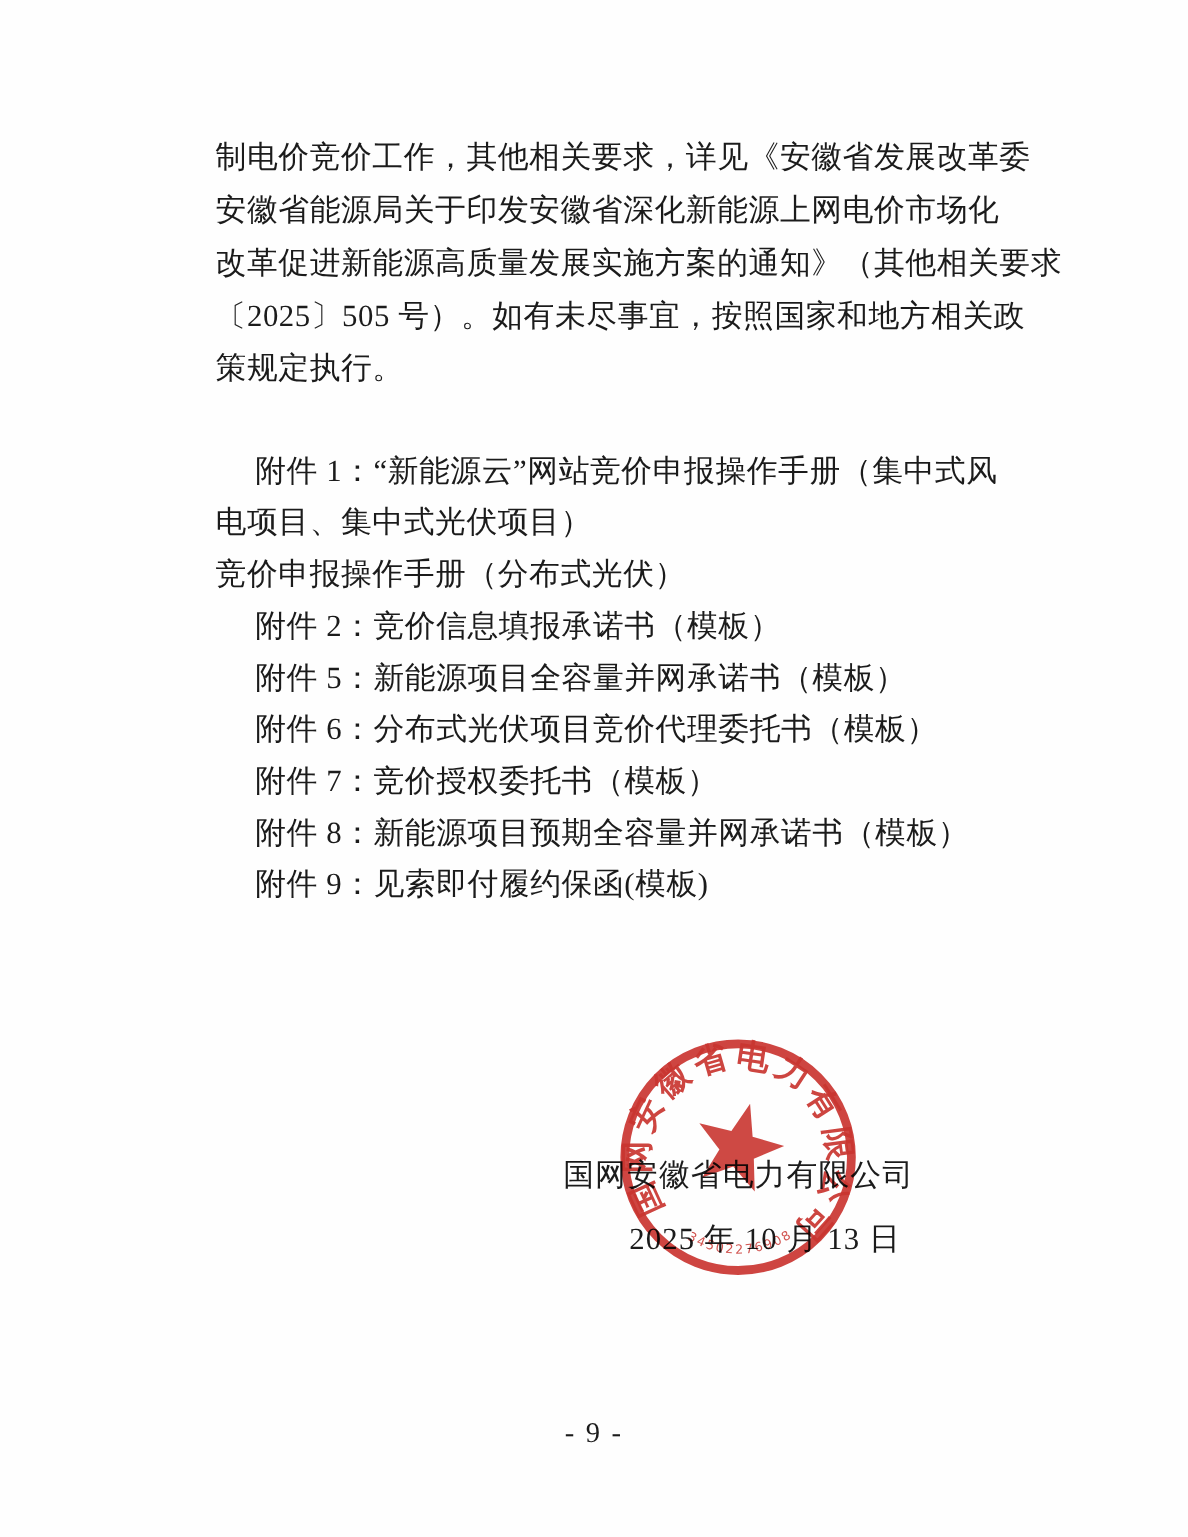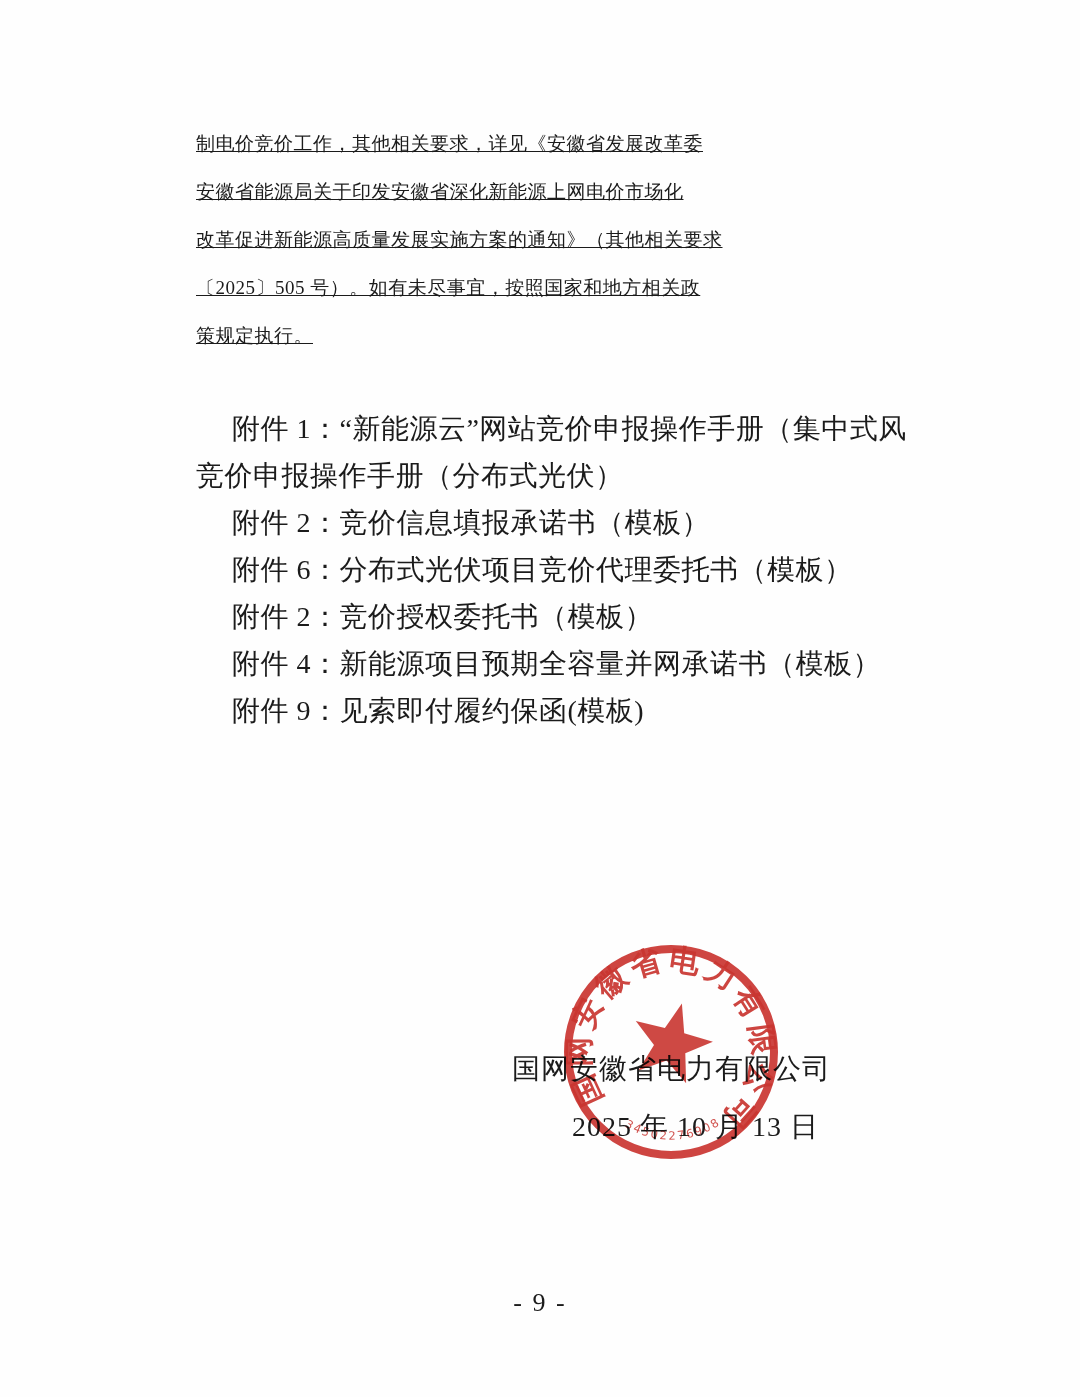--- a/index.html
+++ b/index.html
@@ -9,23 +9,22 @@
     font-family:"Liberation Serif","DejaVu Serif",serif;
     color:#1b1b1b;
     position:relative;
     overflow:hidden;
   }
   .doc-page{position:absolute;inset:0;background:#fefefe;}
   .para{
     position:absolute;left:196px;top:120px;width:714px;
   }
   .para .tline{
-    font-size:19px;line-height:48px;white-space:nowrap;
+    font-size:28px;line-height:48px;white-space:nowrap;
     letter-spacing:0.5px;
-    text-decoration:underline;
   }
   .attachments{
     position:absolute;left:196px;top:405px;width:740px;
   }
   .attachments .tline{
     font-size:28px;line-height:47px;white-space:nowrap;
     letter-spacing:0.5px;
   }
   .attachments .indent{padding-left:36px;}
   .signature{
@@ -57,25 +56,27 @@
   <div class="para">
     <div class="tline">制电价竞价工作，其他相关要求，详见《安徽省发展改革委</div>
     <div class="tline">安徽省能源局关于印发安徽省深化新能源上网电价市场化</div>
     <div class="tline">改革促进新能源高质量发展实施方案的通知》（其他相关要求</div>
     <div class="tline">〔2025〕505 号）。如有未尽事宜，按照国家和地方相关政</div>
     <div class="tline">策规定执行。</div>
   </div>
 
   <div class="attachments">
     <div class="tline indent">附件 1：“新能源云”网站竞价申报操作手册（集中式风</div>
+    <div class="tline">电项目、集中式光伏项目）</div>
     <div class="tline">竞价申报操作手册（分布式光伏）</div>
     <div class="tline indent">附件 2：竞价信息填报承诺书（模板）</div>
+    <div class="tline indent">附件 5：新能源项目全容量并网承诺书（模板）</div>
     <div class="tline indent">附件 6：分布式光伏项目竞价代理委托书（模板）</div>
-    <div class="tline indent">附件 2：竞价授权委托书（模板）</div>
-    <div class="tline indent">附件 4：新能源项目预期全容量并网承诺书（模板）</div>
+    <div class="tline indent">附件 7：竞价授权委托书（模板）</div>
+    <div class="tline indent">附件 8：新能源项目预期全容量并网承诺书（模板）</div>
     <div class="tline indent">附件 9：见索即付履约保函(模板)</div>
   </div>
 
   <div class="signature">国网安徽省电力有限公司</div>
   <div class="sign-date">2025 年 10 月 13 日</div>
 
   <div class="seal">
     <svg viewBox="-115 -115 230 230" xmlns="http://www.w3.org/2000/svg">
 
       <circle cx="0" cy="0" r="103" fill="none" stroke="#c5231e" stroke-width="8" opacity="0.92"></circle>

